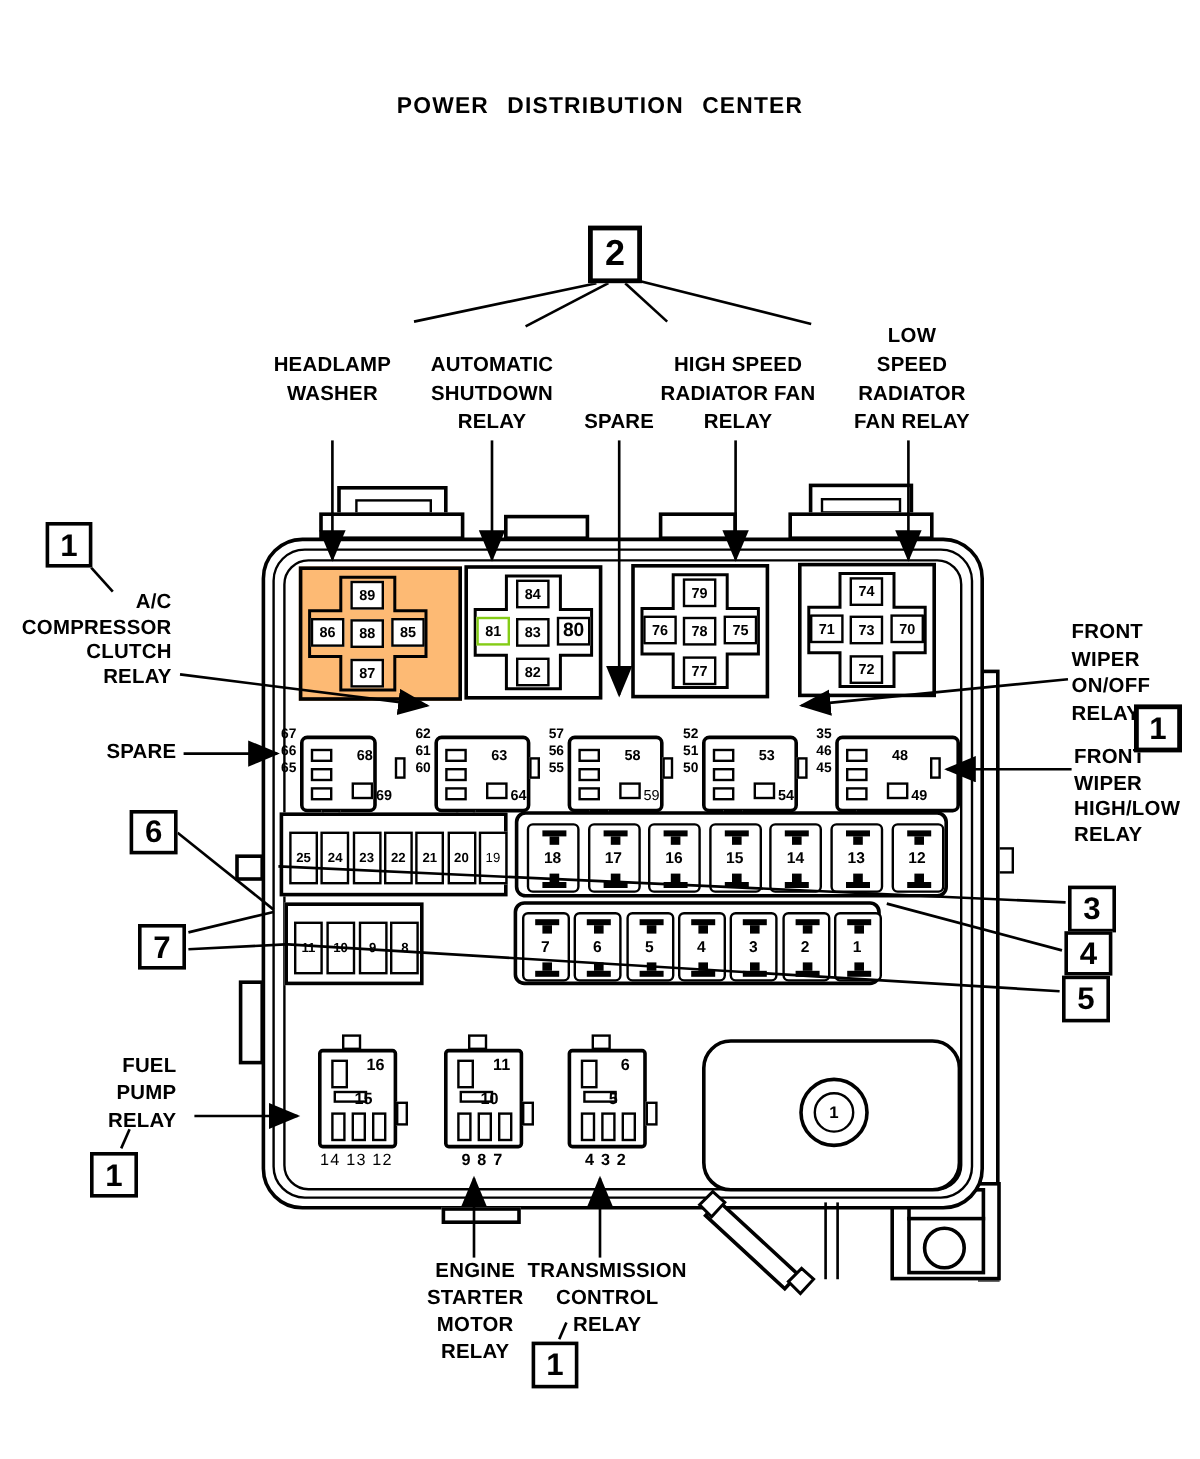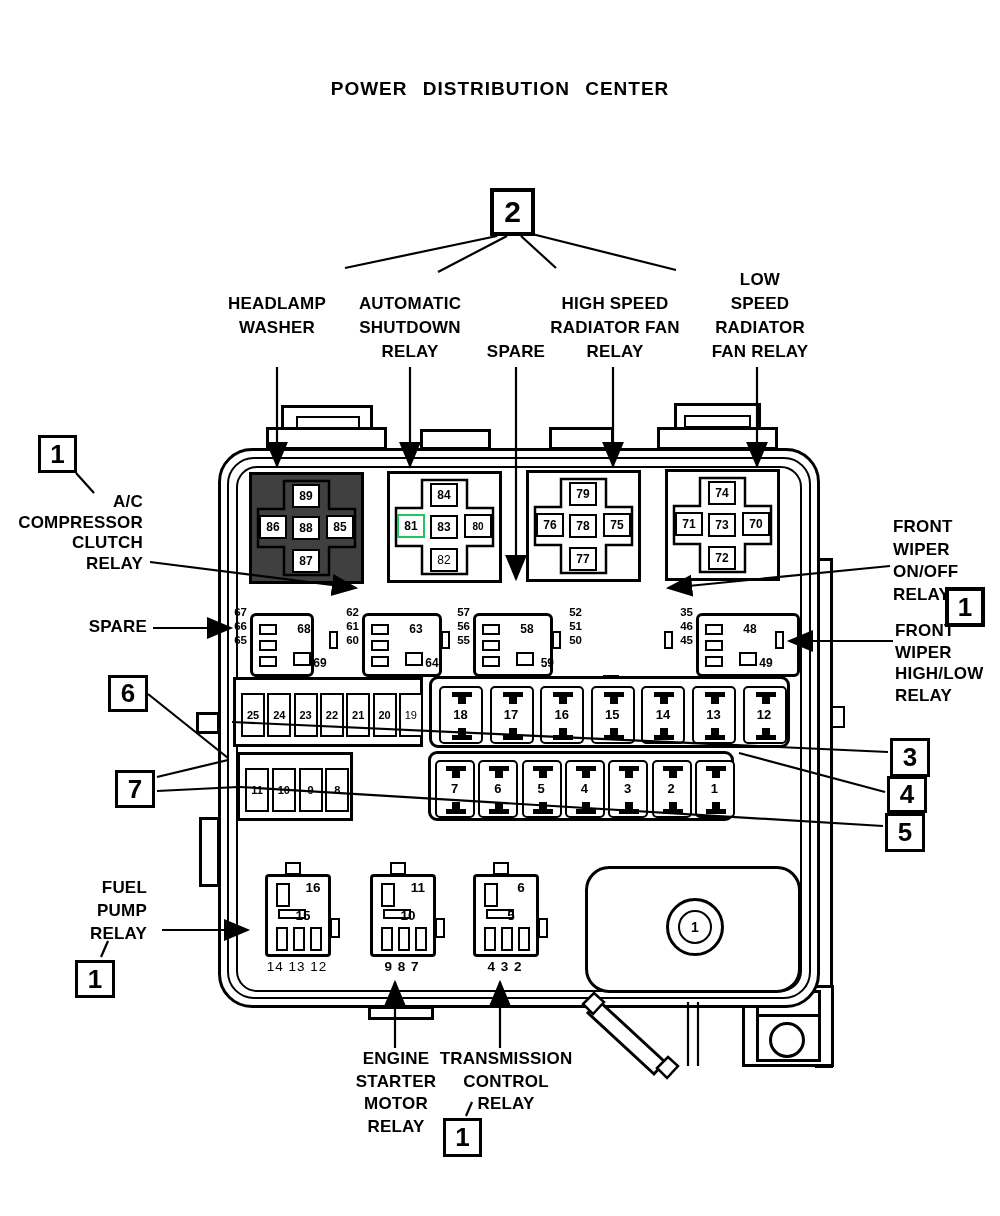--- a/index.html
+++ b/index.html
@@ -47,39 +47,39 @@
   <div class="bx" style="left:227px;top:457px;width:584px;height:542px;border-width:2.5px;border-radius:27px"></div>
   <div class="bx" style="left:236px;top:466px;width:566px;height:526px;border-width:2px;border-radius:21px"></div>
 
   <div class="bx" style="left:585px;top:866px;width:216px;height:127px;border-radius:24px"></div>
   <div class="bx" style="left:666px;top:898px;width:58px;height:58px;border-radius:50%"></div>
   <div class="bx" style="left:678px;top:910px;width:34px;height:34px;border-width:2.5px;border-radius:50%;display:flex;align-items:center;justify-content:center;font-size:14px;font-weight:600">1</div>
 
   <div class="bx" style="left:368px;top:1006px;width:66px;height:14px"></div>
 
   <div id="gen" class="abs" style="left:0;top:0;width:1000px;height:1216px">
-      <div style="position:absolute;box-sizing:border-box;left:249px;top:472px;width:115px;height:112px;border:3px solid #000;background:#404040;">
+      <div style="position:absolute;box-sizing:border-box;left:249px;top:472px;width:136px;height:112px;border:3px solid #000;background:#fdba74;">
         <svg width="109" height="106" style="position:absolute;left:0;top:0">
           <path d="M32 6 H77 V34 H103 V72 H77 V100 H32 V72 H6 V34 H32 Z" fill="none" stroke="#000" stroke-width="2.5"></path>
         </svg>
         <div style="position:absolute;box-sizing:border-box;left:40px;top:9px;width:28px;height:24px;border:2px solid #000;background:#fff;font-size:12px;font-weight:700;display:flex;align-items:center;justify-content:center">89</div>
         <div style="position:absolute;box-sizing:border-box;left:7px;top:40px;width:28px;height:24px;border:2px solid #000;background:#fff;font-size:12px;font-weight:700;display:flex;align-items:center;justify-content:center">86</div>
         <div style="position:absolute;box-sizing:border-box;left:40px;top:41px;width:28px;height:24px;border:2px solid #000;background:#fff;font-size:12px;font-weight:700;display:flex;align-items:center;justify-content:center">88</div>
         <div style="position:absolute;box-sizing:border-box;left:74px;top:40px;width:28px;height:24px;border:2px solid #000;background:#fff;font-size:12px;font-weight:700;display:flex;align-items:center;justify-content:center">85</div>
         <div style="position:absolute;box-sizing:border-box;left:40px;top:74px;width:28px;height:24px;border:2px solid #000;background:#fff;font-size:12px;font-weight:700;display:flex;align-items:center;justify-content:center">87</div>
       </div>
       <div style="position:absolute;box-sizing:border-box;left:387px;top:471px;width:115px;height:112px;border:3px solid #000;background:#fff;">
         <svg width="109" height="106" style="position:absolute;left:0;top:0">
           <path d="M32 6 H77 V34 H103 V72 H77 V100 H32 V72 H6 V34 H32 Z" fill="none" stroke="#000" stroke-width="2.5"></path>
         </svg>
         <div style="position:absolute;box-sizing:border-box;left:40px;top:9px;width:28px;height:24px;border:2px solid #000;background:#fff;font-size:12px;font-weight:700;display:flex;align-items:center;justify-content:center">84</div>
-        <div style="position:absolute;box-sizing:border-box;left:7px;top:40px;width:28px;height:24px;border:2px solid #22c55e;background:#fff;font-size:12px;font-weight:700;display:flex;align-items:center;justify-content:center">81</div>
+        <div style="position:absolute;box-sizing:border-box;left:7px;top:40px;width:28px;height:24px;border:2px solid #84cc16;background:#fff;font-size:12px;font-weight:700;display:flex;align-items:center;justify-content:center">81</div>
         <div style="position:absolute;box-sizing:border-box;left:40px;top:41px;width:28px;height:24px;border:2px solid #000;background:#fff;font-size:12px;font-weight:700;display:flex;align-items:center;justify-content:center">83</div>
-        <div style="position:absolute;box-sizing:border-box;left:74px;top:40px;width:28px;height:24px;border:2px solid #000;background:#fff;font-size:10px;font-weight:700;display:flex;align-items:center;justify-content:center">80</div>
-        <div style="position:absolute;box-sizing:border-box;left:40px;top:74px;width:28px;height:24px;border:2px solid #000;background:#fff;font-size:12px;font-weight:400;display:flex;align-items:center;justify-content:center">82</div>
+        <div style="position:absolute;box-sizing:border-box;left:74px;top:40px;width:28px;height:24px;border:2px solid #000;background:#fff;font-size:16px;font-weight:700;display:flex;align-items:center;justify-content:center">80</div>
+        <div style="position:absolute;box-sizing:border-box;left:40px;top:74px;width:28px;height:24px;border:2px solid #000;background:#fff;font-size:12px;font-weight:700;display:flex;align-items:center;justify-content:center">82</div>
       </div>
       <div style="position:absolute;box-sizing:border-box;left:526px;top:470px;width:115px;height:112px;border:3px solid #000;background:#fff;">
         <svg width="109" height="106" style="position:absolute;left:0;top:0">
           <path d="M32 6 H77 V34 H103 V72 H77 V100 H32 V72 H6 V34 H32 Z" fill="none" stroke="#000" stroke-width="2.5"></path>
         </svg>
         <div style="position:absolute;box-sizing:border-box;left:40px;top:9px;width:28px;height:24px;border:2px solid #000;background:#fff;font-size:12px;font-weight:700;display:flex;align-items:center;justify-content:center">79</div>
         <div style="position:absolute;box-sizing:border-box;left:7px;top:40px;width:28px;height:24px;border:2px solid #000;background:#fff;font-size:12px;font-weight:700;display:flex;align-items:center;justify-content:center">76</div>
         <div style="position:absolute;box-sizing:border-box;left:40px;top:41px;width:28px;height:24px;border:2px solid #000;background:#fff;font-size:12px;font-weight:700;display:flex;align-items:center;justify-content:center">78</div>
         <div style="position:absolute;box-sizing:border-box;left:74px;top:40px;width:28px;height:24px;border:2px solid #000;background:#fff;font-size:12px;font-weight:700;display:flex;align-items:center;justify-content:center">75</div>
         <div style="position:absolute;box-sizing:border-box;left:40px;top:74px;width:28px;height:24px;border:2px solid #000;background:#fff;font-size:12px;font-weight:700;display:flex;align-items:center;justify-content:center">77</div>
@@ -128,28 +128,36 @@
         <div>57</div>
         <div>56</div>
         <div>55</div>
       </div>
       <div style="position:absolute;box-sizing:border-box;left:473px;top:613px;width:80px;height:64px;border:3px solid #000;background:#fff;border-radius:6px">
         <div style="position:absolute;box-sizing:border-box;left:6px;top:8px;width:18px;height:11px;border:2px solid #000;background:#fff;"></div>
         <div style="position:absolute;box-sizing:border-box;left:6px;top:24px;width:18px;height:11px;border:2px solid #000;background:#fff;"></div>
         <div style="position:absolute;box-sizing:border-box;left:6px;top:40px;width:18px;height:11px;border:2px solid #000;background:#fff;"></div>
         <div style="position:absolute;box-sizing:border-box;left:40px;top:36px;width:18px;height:14px;border:2px solid #000;background:#fff;"></div>
         <div style="position:absolute;box-sizing:border-box;left:38px;top:6px;width:26px;height:14px;font-size:12px;font-weight:700;text-align:center">58</div>
-        <div style="position:absolute;box-sizing:border-box;left:56px;top:40px;width:22px;height:14px;font-size:12px;font-weight:700;text-align:right">59</div>
+        <div style="position:absolute;box-sizing:border-box;left:56px;top:40px;width:22px;height:14px;font-size:12px;font-weight:400;text-align:center">59</div>
       </div>
       <div style="position:absolute;box-sizing:border-box;left:552px;top:631px;width:9px;height:18px;border:2px solid #000;background:#fff;"></div>
       <div style="position:absolute;box-sizing:border-box;left:491px;top:675px;width:16px;height:9px;border:2px solid #000;background:#fff;"></div>
       <div style="position:absolute;box-sizing:border-box;left:562px;top:605px;width:20px;text-align:right;font-size:11.5px;font-weight:700;line-height:14px">
         <div>52</div>
         <div>51</div>
         <div>50</div>
+      </div>
+      <div style="position:absolute;box-sizing:border-box;left:585px;top:613px;width:80px;height:64px;border:3px solid #000;background:#fff;border-radius:6px">
+        <div style="position:absolute;box-sizing:border-box;left:6px;top:8px;width:18px;height:11px;border:2px solid #000;background:#fff;"></div>
+        <div style="position:absolute;box-sizing:border-box;left:6px;top:24px;width:18px;height:11px;border:2px solid #000;background:#fff;"></div>
+        <div style="position:absolute;box-sizing:border-box;left:6px;top:40px;width:18px;height:11px;border:2px solid #000;background:#fff;"></div>
+        <div style="position:absolute;box-sizing:border-box;left:40px;top:36px;width:18px;height:14px;border:2px solid #000;background:#fff;"></div>
+        <div style="position:absolute;box-sizing:border-box;left:38px;top:6px;width:26px;height:14px;font-size:12px;font-weight:700;text-align:center">53</div>
+        <div style="position:absolute;box-sizing:border-box;left:56px;top:40px;width:22px;height:14px;font-size:12px;font-weight:700;text-align:center">54</div>
       </div>
       <div style="position:absolute;box-sizing:border-box;left:664px;top:631px;width:9px;height:18px;border:2px solid #000;background:#fff;"></div>
       <div style="position:absolute;box-sizing:border-box;left:603px;top:675px;width:16px;height:9px;border:2px solid #000;background:#fff;"></div>
       <div style="position:absolute;box-sizing:border-box;left:673px;top:605px;width:20px;text-align:right;font-size:11.5px;font-weight:700;line-height:14px">
         <div>35</div>
         <div>46</div>
         <div>45</div>
       </div>
       <div style="position:absolute;box-sizing:border-box;left:696px;top:613px;width:104px;height:64px;border:3px solid #000;background:#fff;border-radius:6px">
         <div style="position:absolute;box-sizing:border-box;left:6px;top:8px;width:18px;height:11px;border:2px solid #000;background:#fff;"></div>

